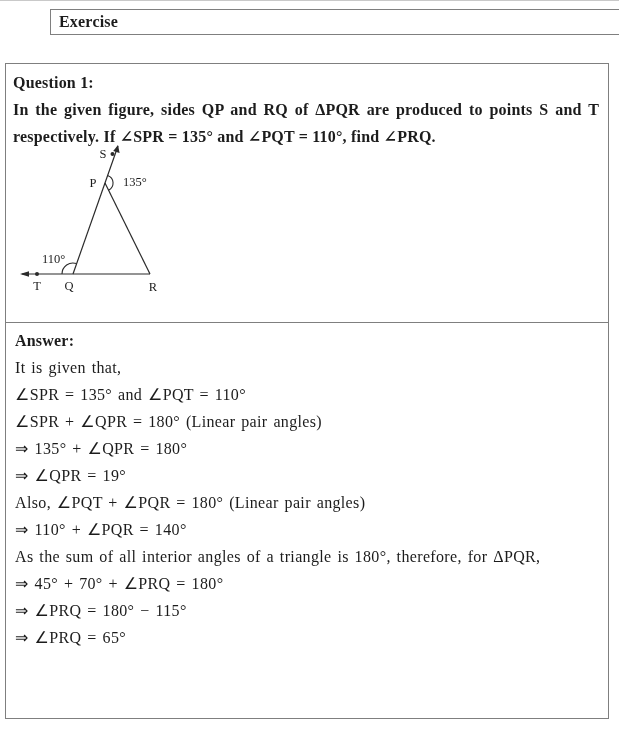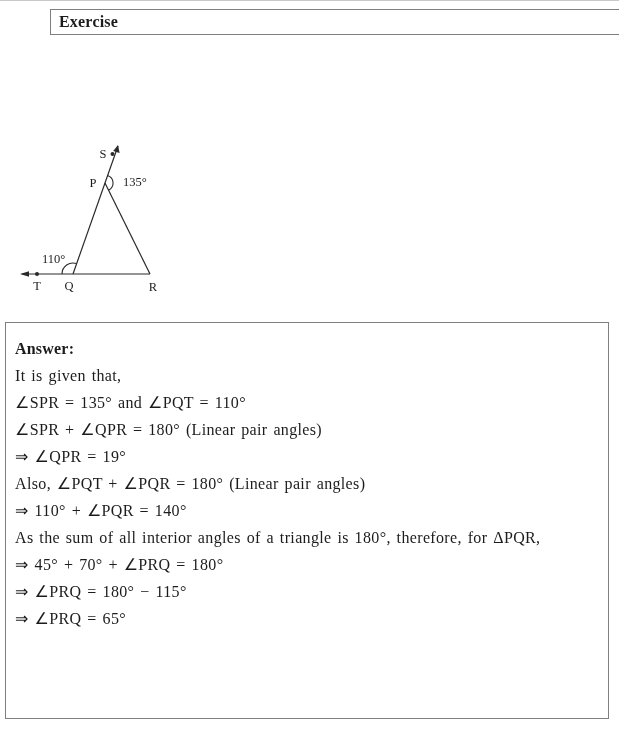--- a/index.html
+++ b/index.html
@@ -72,21 +72,21 @@
     font-family: "Liberation Serif", "DejaVu Serif", serif;
     font-size: 12.5px;
     fill: #1c1c1c;
   }
   .answer-box {
     position: absolute;
     left: 5px; top: 322px;
     width: 604px; height: 397px;
     box-sizing: border-box;
     border: 1px solid #7f7f7f;
-    padding: 12px 8px 0 9px;
+    padding: 4px 8px 0 9px;
   }
   .a-label {
     font-weight: bold;
     font-size: 16px;
     line-height: 27px;
     letter-spacing: 0.2px;
   }
   .a-line {
     font-size: 16px;
     line-height: 27px;
@@ -99,20 +99,25 @@
 <body>
 
 <div class="page">
 
   <div class="top-hairline"></div>
 
   <div class="exercise-box">
     <span>Exercise</span>
   </div>
 
+  <div class="question-box">
+    <div class="q-label">Question 1:</div>
+    <div class="q-line1">In the given figure, sides QP and RQ of ΔPQR are produced to points S and T</div>
+    <div class="q-line2">respectively. If ∠SPR = 135° and ∠PQT = 110°, find ∠PRQ.</div>
+  </div>
 
   <svg class="figure-svg" width="170" height="155" viewBox="0 0 170 155">
 
     <line x1="10" y1="132" x2="138" y2="132" stroke="#2a2a2a" stroke-width="1.2"></line>
     <polygon points="8,132 17,129.2 17,134.8" fill="#2a2a2a"></polygon>
 
     <line x1="61" y1="132" x2="106" y2="4" stroke="#2a2a2a" stroke-width="1.2"></line>
     <polygon points="106,3 107.6,11 101.2,9 " fill="#2a2a2a"></polygon>
 
     <line x1="93" y1="41" x2="138" y2="132" stroke="#2a2a2a" stroke-width="1.2"></line>
@@ -130,20 +135,21 @@
     <text x="25" y="148" text-anchor="middle">T</text>
     <text x="57" y="148" text-anchor="middle">Q</text>
     <text x="141" y="149" text-anchor="middle">R</text>
   </svg>
 
   <div class="answer-box">
     <div class="a-label">Answer:</div>
     <div class="a-line">It is given that,</div>
     <div class="a-line">∠SPR = 135° and ∠PQT = 110°</div>
     <div class="a-line">∠SPR + ∠QPR = 180° (Linear pair angles)</div>
+    <div class="a-line">⇒ 135° + ∠QPR = 180°</div>
     <div class="a-line">⇒ ∠QPR = 19°</div>
     <div class="a-line">Also, ∠PQT + ∠PQR = 180° (Linear pair angles)</div>
     <div class="a-line">⇒ 110° + ∠PQR = 140°</div>
     <div class="a-line">As the sum of all interior angles of a triangle is 180°, therefore, for ΔPQR,</div>
     <div class="a-line">⇒ 45° + 70° + ∠PRQ = 180°</div>
     <div class="a-line">⇒ ∠PRQ = 180° − 115°</div>
     <div class="a-line">⇒ ∠PRQ = 65°</div>
   </div>
 
 </div>

